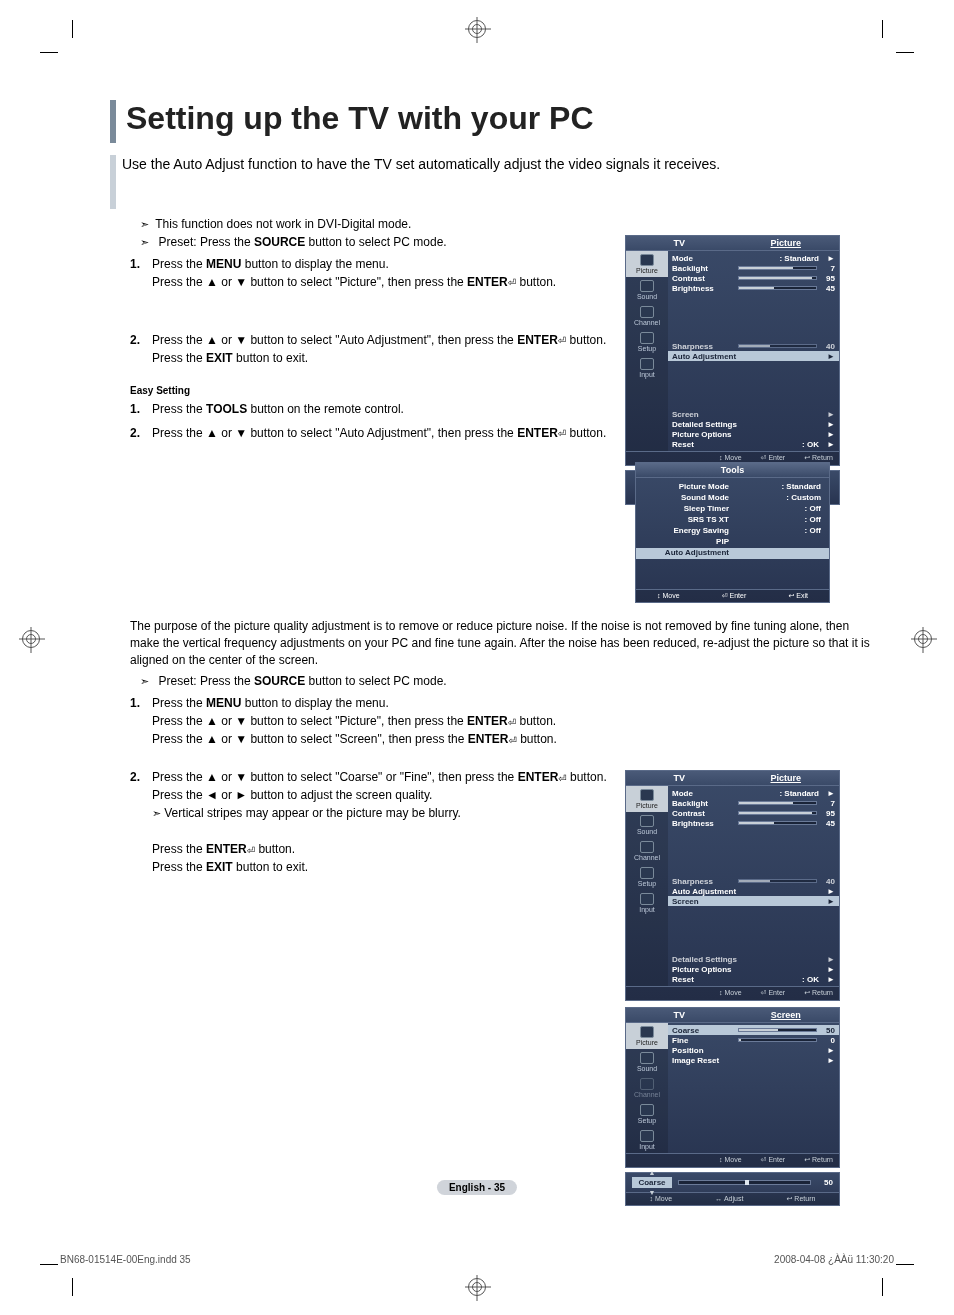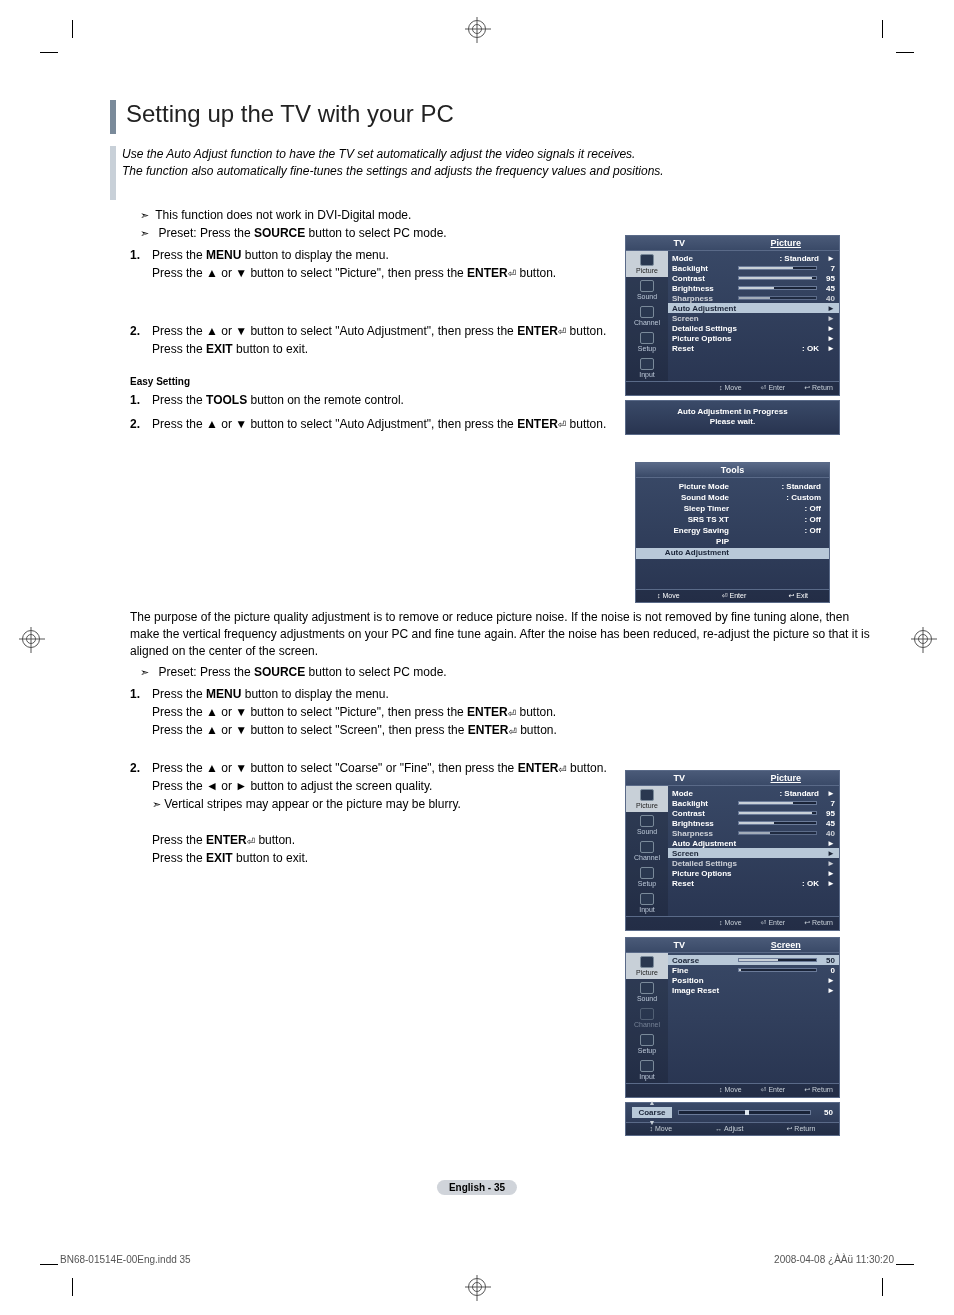--- a/index.html
+++ b/index.html
@@ -8,23 +8,23 @@
   .crop-h { position: absolute; width: 18px; height: 1px; background: #000; }
   .reg-mark { position: absolute; width: 18px; height: 18px; border: 1px solid #555; border-radius: 50%; }
   .reg-mark::before, .reg-mark::after { content: ""; position: absolute; background: #555; }
   .reg-mark::before { left: 50%; top: -4px; width: 1px; height: 26px; transform: translateX(-50%); }
   .reg-mark::after { top: 50%; left: -4px; height: 1px; width: 26px; transform: translateY(-50%); }
   .reg-mark .inner { position: absolute; inset: 3px; border: 1px solid #555; border-radius: 50%; }
   .page { position: absolute; left: 70px; top: 40px; width: 820px; }
   .title-bar { display: flex; align-items: stretch; margin-top: 60px; margin-left: 40px; }
   .title-rule { width: 6px; background: #7a8a9a; margin-right: 10px; }
   .title-rule-sub { width: 6px; background: #c8d0d8; margin-right: 6px; height: 54px; }
-  .title { font-size: 24px; font-weight: normal; color: #222; }
+  .title { font-size: 32px; font-weight: bold; color: #222; }
   .section-hdr { font-weight: bold; text-decoration: underline; margin: 16px 0 4px 60px; font-size: 13px; }
-  .body-text { margin-left: 60px; margin-right: 10px; line-height: 1.4; font-size: 12px; padding-right: 230px; font-style: italic; }
+  .body-text { margin-left: 60px; margin-right: 10px; line-height: 1.4; font-size: 14px; padding-right: 230px; }
   .body-text-full { margin-left: 60px; margin-right: 10px; line-height: 1.4; font-size: 12px; }
   .note-line { margin-left: 70px; font-size: 12px; line-height: 1.5; }
   .note-line::before { content: "➣"; margin-right: 6px; font-size: 11px; }
   ol.steps { list-style: none; margin-left: 60px; margin-top: 4px; }
   ol.steps > li { position: relative; padding-left: 22px; margin-bottom: 6px; line-height: 1.5; padding-right: 240px; }
   ol.steps > li .num { position: absolute; left: 0; font-weight: bold; }
   .sub-hdr { font-weight: bold; margin: 18px 0 4px 60px; font-size: 10px; }
   .osd { position: absolute; right: 50px; width: 215px; font-size: 8px; color: #fff; }
   .osd-panel { background: linear-gradient(#3a4a68, #283450); border: 1px solid #5a6a88; }
   .osd-header { display: flex; font-weight: bold; text-align: center; border-bottom: 1px solid #5a6a88; }
@@ -38,21 +38,21 @@
   .osd-main { flex: 1; padding: 2px 4px; position: relative; }
   .osd-row { display: flex; align-items: center; height: 10px; font-weight: bold; }
   .osd-row .lbl { width: 66px; }
   .osd-row .val { flex: 1; text-align: right; padding-right: 8px; }
   .osd-row .bar { flex: 1; height: 4px; background: #1a2438; position: relative; margin-right: 4px; border: 1px solid #6a7a98; }
   .osd-row .bar .fill { position: absolute; left: 0; top: 0; bottom: 0; background: #c8d0d8; }
   .osd-row .num { width: 14px; text-align: right; }
   .osd-row .arrow { width: 8px; text-align: right; }
   .osd-row.hl { background: #b8c8d8; color: #1a2438; margin: 0 -4px; padding: 0 4px; }
   .osd-row.hl .arrow { color: #1a2438; }
-  .osd-row.dim { opacity: 0.75; }
+  .osd-row.dim { opacity: 0.75; margin-top: 48px; }
   .osd-foot { display: flex; justify-content: flex-end; gap: 8px; padding: 2px 6px; border-top: 1px solid #5a6a88; font-size: 7px; color: #c8d0d8; background: rgba(0,0,0,0.12); }
   .osd-foot .fitem::before { content: ""; display: inline-block; width: 9px; height: 9px; margin-right: 2px; vertical-align: middle; }
   .msg-box { background: linear-gradient(#3a4a68,#283450); border: 1px solid #5a6a88; text-align: center; padding: 6px 0; margin-top: 4px; font-size: 8px; font-weight: bold; line-height: 1.3; }
   .tools-panel { background: linear-gradient(#3a4a68, #283450); border: 1px solid #5a6a88; }
   .tools-header { text-align: center; font-weight: bold; padding: 2px 0; border-bottom: 1px solid #5a6a88; background: linear-gradient(#5a6a88,#3a4a68); font-size: 9px; }
   .tools-body { padding: 4px 8px 30px 8px; text-align: right; }
   .tools-row { display: flex; font-weight: bold; height: 11px; }
   .tools-row .lbl { width: 85px; }
   .tools-row .val { flex: 1; }
   .tools-row.hl { background: #b8c8d8; color: #1a2438; margin: 0 -8px; padding: 0 8px; }
@@ -101,21 +101,20 @@
       <div class="title">Setting up the TV with your PC</div>
       <div style="height:6px;"></div>
     </div>
   </div>
 
   <div style="display:flex; margin-top:12px;">
     <div style="width:40px;"></div>
     <div class="title-rule-sub"></div>
     <div style="flex:1;">
       <div class="body-text" style="margin-left:0; padding-right:0;">Use the Auto Adjust function to have the TV set automatically adjust the video signals it receives.</div>
-      <div class="body-text" style="margin-left:0; padding-right:0;">The function also automatically fine-tunes the settings and adjusts the frequency values and positions.</div>
     </div>
   </div>
 
   <div style="height:6px;"></div>
   <div class="note-line"><span>This function does not work in DVI-Digital mode.</span></div>
   <div class="note-line">
     <span>Preset: Press the </span><b>SOURCE</b><span> button to select PC mode.</span>
   </div>
 
   <ol class="steps">

